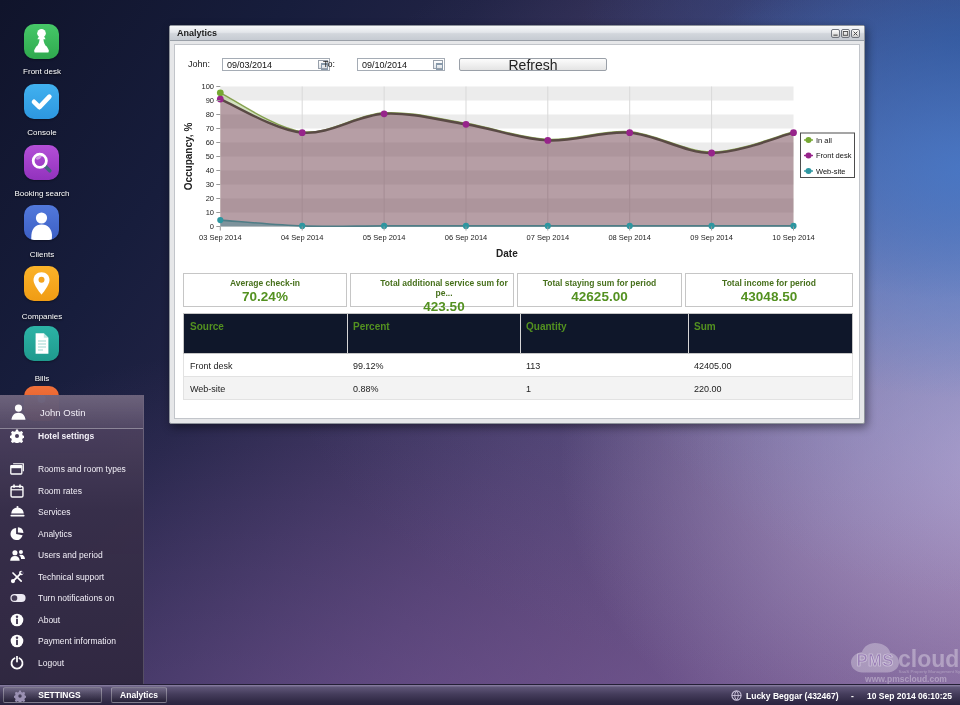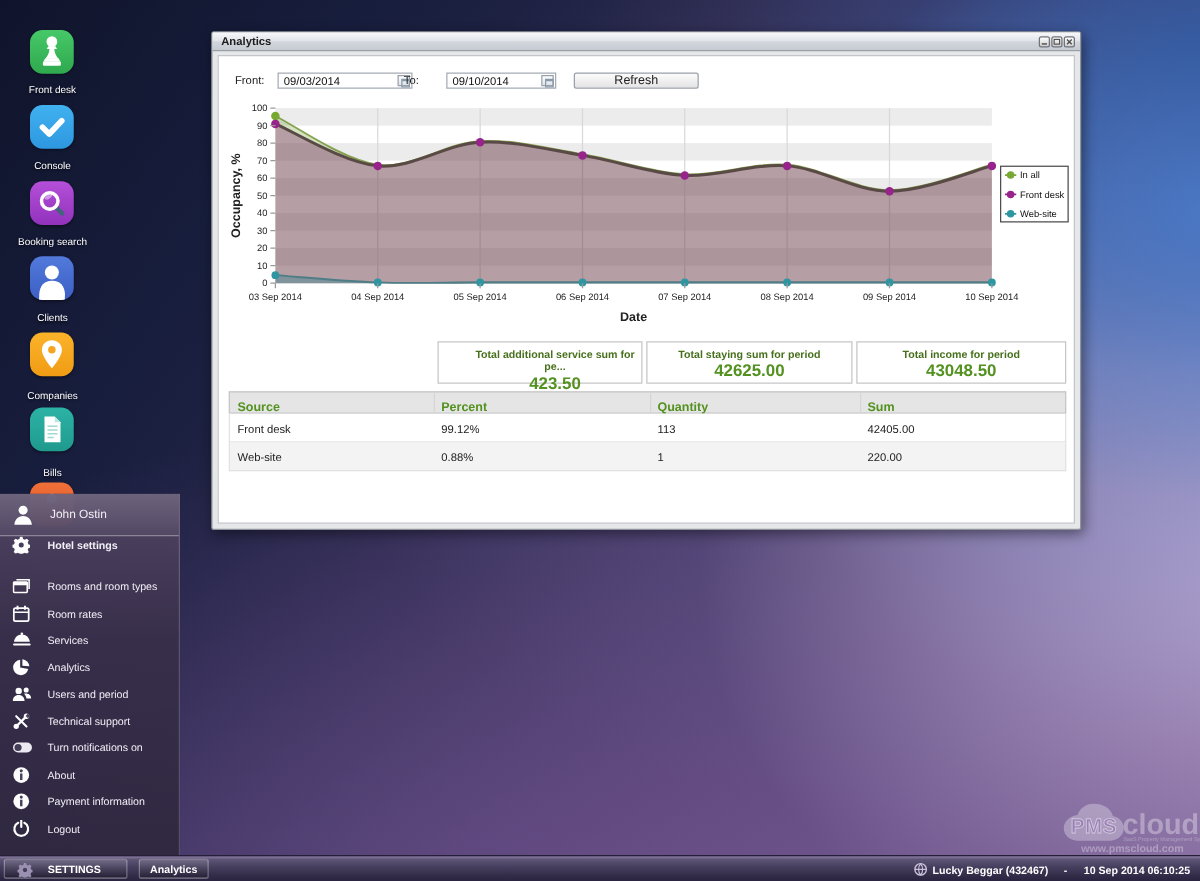--- a/index.html
+++ b/index.html
@@ -41,29 +41,29 @@
 .wbtn { position:absolute; top:3px; width:9px; height:9px; border:1px solid #6f747d; border-radius:2px;
   background:linear-gradient(to bottom,#fdfdfd,#cfcfcf); }
 #wcontent { position:absolute; left:4px; top:18px; right:4px; bottom:4px; background:#fff; border:1px solid #c2c5ca; }
 
 .lbl9 { position:absolute; font-size:9px; color:#222; }
 .inp { position:absolute; height:13px; border:1px solid #a5acb5; background:#fff; font-size:9px; color:#111; }
 .inp .v { position:absolute; left:4px; top:1px; }
 .calbtn { position:absolute; right:1px; top:1px; width:10px; height:9px; border:1px solid #98a0ab;
   background:linear-gradient(to bottom,#fff,#dfe3e8); }
 .calbtn:after { content:""; position:absolute; left:1.5px; top:1.5px; width:5px; height:4px; border:1px solid #8899aa; border-top:2px solid #8899aa; }
-#refresh { position:absolute; left:284px; top:13px; width:100px; height:13px; border:1px solid #9aa0a8; border-radius:2px;
-  background:linear-gradient(to bottom,#fcfcfc,#e4e4e4); font-size:10px; color:#222; text-align:center; line-height:12px; }
+#refresh { position:absolute; left:284px; top:13px; width:148px; height:13px; border:1px solid #9aa0a8; border-radius:2px;
+  background:linear-gradient(to bottom,#fcfcfc,#e4e4e4); font-size:14px; color:#222; text-align:center; line-height:12px; }
 
 .sbox { position:absolute; top:227.5px; height:34px; background:#fff; border:1px solid #c6c6c6; text-align:center; }
 .sbox .l { font-size:8.5px; font-weight:bold; color:#47701c; margin-top:4px; }
 .sbox .v { font-size:13.5px; font-weight:bold; color:#539120; margin-top:1px; }
 
 #tbl { position:absolute; left:8px; top:268px; width:670px; }
-#tbl .hdr { position:relative; height:18px; border:1px solid #c6c6c6; background:#e5e5e5; }
+#tbl .hdr { position:relative; height:41px; border:1px solid #c6c6c6; background:#0f172a; }
 #tbl .hdr span { position:absolute; top:7px; font-size:10px; font-weight:bold; color:#539120; }
 #tbl .row { position:relative; height:23px; border-left:1px solid #e2e2e2; border-right:1px solid #e2e2e2; border-bottom:1px solid #e2e2e2; }
 #tbl .row span { position:absolute; top:7px; font-size:9px; color:#222; }
 
 #taskbar { position:absolute; left:0; top:684px; width:960px; height:21px;
   background:linear-gradient(to bottom,#8d82a6 0%,#5e5577 12%,#453d5c 45%,#322b47 80%,#2a2440 100%);
   border-top:1px solid #241f36; }
 .tbtn { position:absolute; top:2px; height:16px; border:1px solid rgba(255,255,255,0.30); border-radius:2px;
   background:linear-gradient(to bottom,rgba(255,255,255,0.14),rgba(0,0,0,0.18));
   color:#fff; font-size:8.5px; font-weight:bold; text-align:center; }
@@ -243,21 +243,21 @@
           <rect x="1.3" y="1.5" width="4.4" height="3.8" fill="none" stroke="#4a4a4a" stroke-width="0.9"></rect>
         </svg>
       </span>
     <span class="wbtn" style="right:4px;">
         <svg width="7" height="7" viewBox="0 0 7 7" style="position:absolute;left:0;top:0;">
           <path d="M1.6,1.6 L5.4,5.4 M5.4,1.6 L1.6,5.4" stroke="#4a4a4a" stroke-width="1"></path>
         </svg>
       </span>
   </div>
   <div id="wcontent">
-    <span class="lbl9" style="left:13px; top:14px;">Front:</span>
+    <span class="lbl9" style="left:13px; top:14px;">John:</span>
     <div class="inp" style="left:47px; top:13px; width:108px;">
         <span class="v">09/03/2014</span>
         <span class="calbtn"></span>
       </div>
     <span class="lbl9" style="left:148px; top:14px;">To:</span>
     <div class="inp" style="left:182px; top:13px; width:88px;">
         <span class="v">09/10/2014</span>
         <span class="calbtn"></span>
       </div>
     <div id="refresh">Refresh</div>
@@ -365,20 +365,24 @@
         <circle cx="633.5" cy="84.5" r="3" fill="#97248b"></circle>
       <line x1="629" y1="100" x2="638" y2="100" stroke="#2d96a0" stroke-width="1.4"></line>
         <circle cx="633.5" cy="100" r="3" fill="#2d96a0"></circle>
       <g font-size="7.5" fill="#111">
         <text x="641" y="71.5">In all</text>
           <text x="641" y="87">Front desk</text>
           <text x="641" y="102.5">Web-site</text>
       </g>
     </svg>
 
+    <div class="sbox" style="left:8px;   width:164px;">
+        <div class="l">Average check-in</div>
+        <div class="v">70.24%</div>
+      </div>
     <div class="sbox" style="left:175px; width:164px;padding-left:24px;">
         <div class="l">Total additional service sum for pe...</div>
         <div class="v">423.50</div>
       </div>
     <div class="sbox" style="left:342px; width:165px;">
         <div class="l">Total staying sum for period</div>
         <div class="v">42625.00</div>
       </div>
     <div class="sbox" style="left:510px; width:168px;">
         <div class="l">Total income for period</div>

